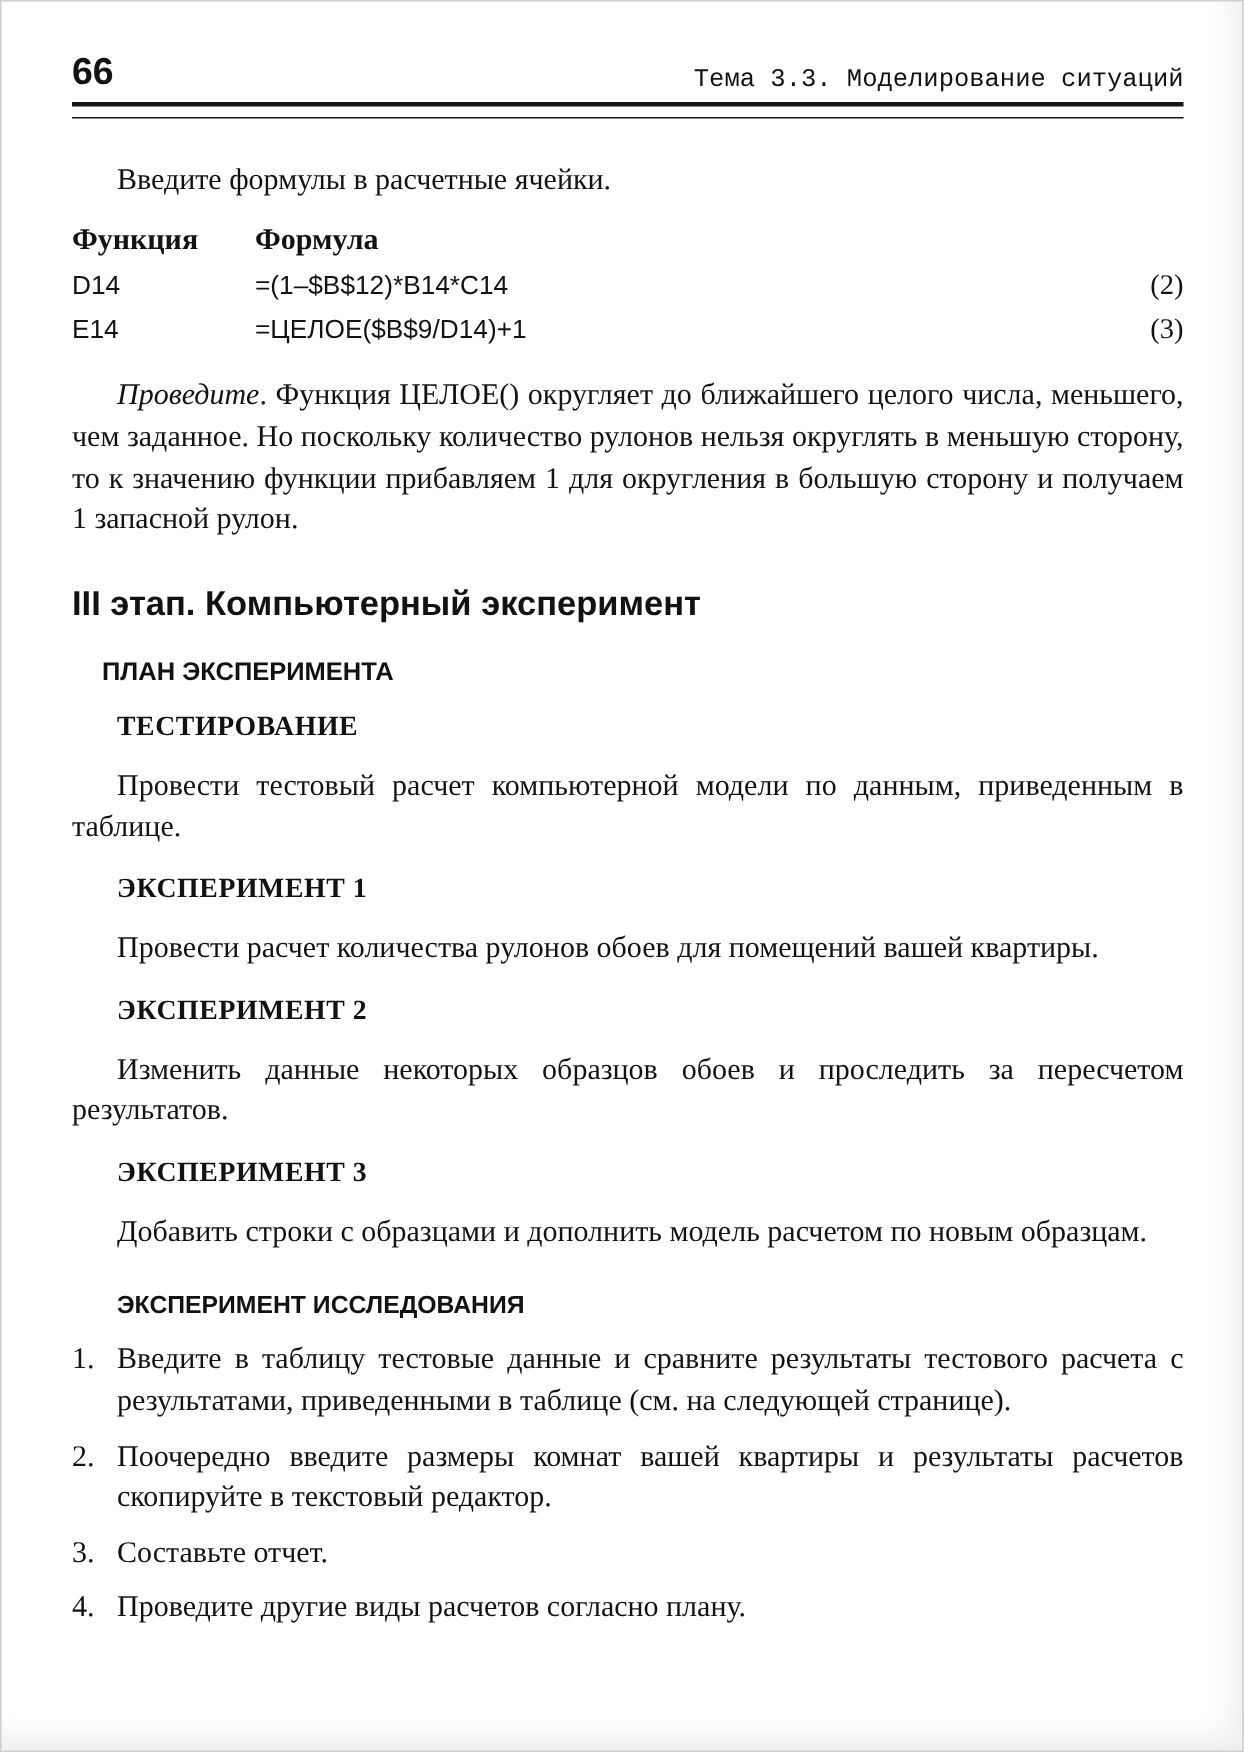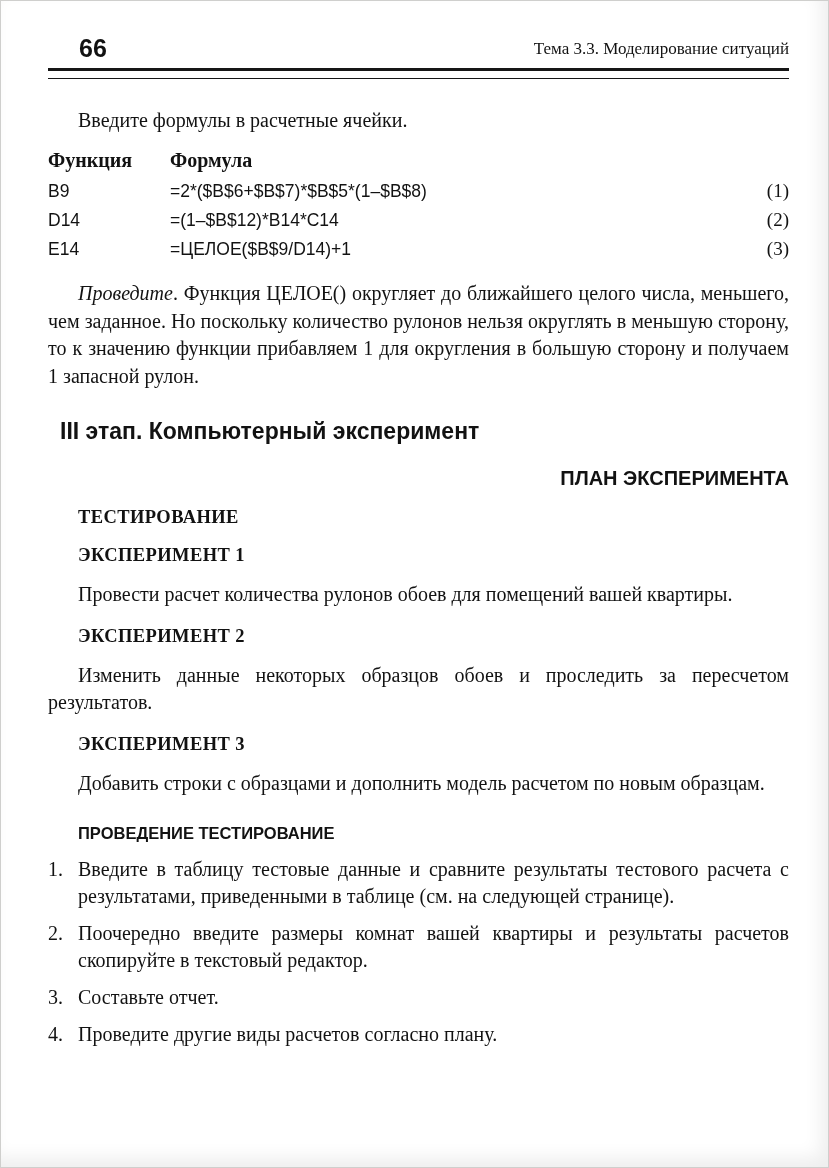--- a/index.html
+++ b/index.html
@@ -18,30 +18,29 @@
     color: #121212;
     padding: 34px 40px 24px 48px;
     overflow: hidden;
     box-shadow: inset 0 0 0 1px #cfcfcd, inset -8px -10px 18px rgba(0,0,0,0.07);
   }
 
   
   .running-head {
     display: flex;
     justify-content: space-between;
-    align-items: center;
-    margin-left: 31px;
+    align-items: flex-end;
   }
   .page-num {
     font-family: "Liberation Sans", sans-serif;
     font-weight: bold;
     font-size: 25px;
   }
   .head-title {
-    font-family: Liberation Serif, serif;
+    font-family: Liberation Mono, monospace;
     font-size: 17px;
   }
   .head-rule {
     margin-top: 5px;
     height: 7px;
     border-top: 3px solid #161616;
     border-bottom: 1.5px solid #161616;
     margin-bottom: 28px;
   }
 
@@ -72,28 +71,27 @@
   .ft-data .ft-formula-col {
     font-family: "Liberation Sans", sans-serif;
     font-size: 17.5px;
   }
 
   
   .stage-heading {
     font-family: "Liberation Sans", sans-serif;
     font-weight: bold;
     font-size: 23px;
-    margin: 28px 0 22px 12px;
+    margin: 28px 0 22px 0;
   }
   .sans-subheading {
     font-family: "Liberation Sans", sans-serif;
     font-weight: bold;
-    font-size: 20px;
-    margin: 0 0 16px 30px;
-    text-align: right;
+    font-size: 17px;
+    margin: 0 0 16px 20px;
   }
   .serif-subheading {
     font-weight: bold;
     font-size: 18.5px;
     margin: 17px 0 11px 30px;
     letter-spacing: 0.4px;
   }
   .research-heading {
     font-family: "Liberation Sans", sans-serif;
     font-weight: bold;
@@ -129,54 +127,50 @@
 
   <p class="para">Введите формулы в расчетные ячейки.</p>
 
   <div class="formula-table">
     <div class="ft-row ft-head">
       <span class="ft-cell-col">Функция</span>
       <span class="ft-formula-col">Формула</span>
       <span class="ft-num-col"></span>
     </div>
     <div class="ft-row ft-data">
-      <span class="ft-cell-col">B9</span>
-      <span class="ft-formula-col">=2*($B$6+$B$7)*$B$5*(1–$B$8)</span>
-      <span class="ft-num-col">(1)</span>
-    </div>
-    <div class="ft-row ft-data">
       <span class="ft-cell-col">D14</span>
       <span class="ft-formula-col">=(1–$B$12)*B14*C14</span>
       <span class="ft-num-col">(2)</span>
     </div>
     <div class="ft-row ft-data">
       <span class="ft-cell-col">E14</span>
       <span class="ft-formula-col">=ЦЕЛОЕ($B$9/D14)+1</span>
       <span class="ft-num-col">(3)</span>
     </div>
   </div>
 
   <p class="para"><span class="note-lead">Проведите</span><span>. Функция ЦЕЛОЕ() округляет до ближайшего целого числа, меньшего, чем заданное. Но поскольку количество рулонов нельзя округлять в меньшую сторону, то к значению функции прибавляем 1 для округления в большую сторону и получаем 1 запасной рулон.</span></p>
 
   <h1 class="stage-heading">III этап. Компьютерный эксперимент</h1>
 
   <h2 class="sans-subheading">ПЛАН ЭКСПЕРИМЕНТА</h2>
 
   <h3 class="serif-subheading" style="margin-top:17px;">ТЕСТИРОВАНИЕ</h3>
+  <p class="para">Провести тестовый расчет компьютерной модели по данным, приведенным в таблице.</p>
 
   <h3 class="serif-subheading">ЭКСПЕРИМЕНТ 1</h3>
   <p class="para">Провести расчет количества рулонов обоев для помещений вашей квартиры.</p>
 
   <h3 class="serif-subheading">ЭКСПЕРИМЕНТ 2</h3>
   <p class="para">Изменить данные некоторых образцов обоев и проследить за пересчетом результатов.</p>
 
   <h3 class="serif-subheading">ЭКСПЕРИМЕНТ 3</h3>
   <p class="para">Добавить строки с образцами и дополнить модель расчетом по новым образцам.</p>
 
-  <h2 class="research-heading">ПРОВЕДЕНИЕ ТЕСТИРОВАНИЕ</h2>
+  <h2 class="research-heading">ЭКСПЕРИМЕНТ ИССЛЕДОВАНИЯ</h2>
 
   <div class="step">
     <span class="step-num">1.</span>
     <span>Введите в таблицу тестовые данные и сравните результаты тестового расчета с результатами, приведенными в таблице (см. на следующей странице).</span>
   </div>
   <div class="step">
     <span class="step-num">2.</span>
     <span>Поочередно введите размеры комнат вашей квартиры и результаты расчетов скопируйте в текстовый редактор.</span>
   </div>
   <div class="step">

